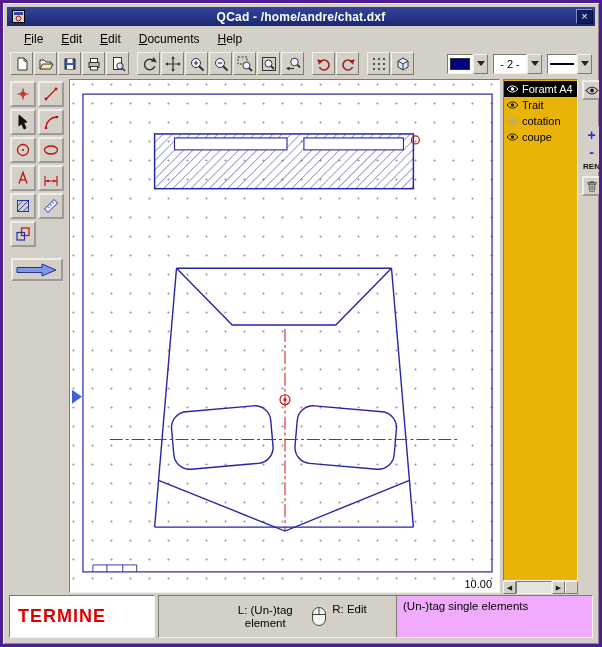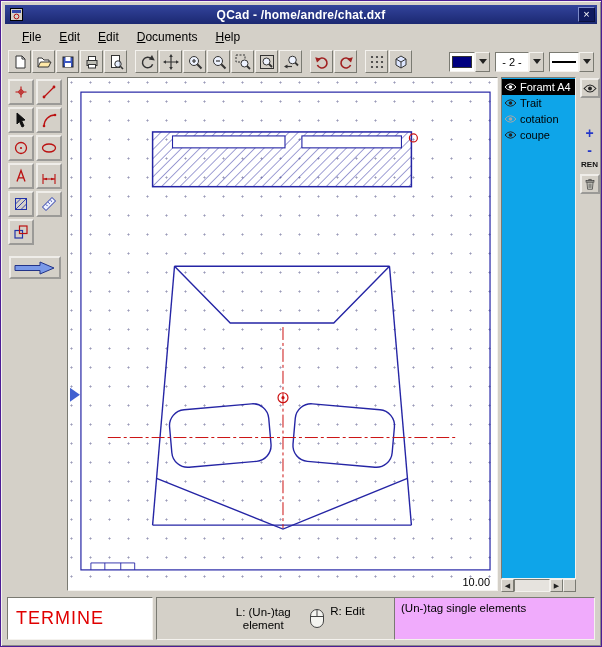--- a/index.html
+++ b/index.html
@@ -1,17 +1,17 @@
 <!DOCTYPE html>
 <html><head>
 <meta charset="utf-8">
 <style>
   html,body{margin:0;padding:0;background:#777;font-family:"Liberation Sans",sans-serif;}
   *{box-sizing:border-box;}
-  .window{position:relative;width:602px;height:647px;background:#d4d0c8;border:1px solid #4c1d95;
+  .window{position:relative;width:602px;height:647px;background:#d4d0c8;border:3px solid #4c1d95;
     box-shadow:inset 1px 1px 0 #f5f3ef, inset -1px -1px 0 #8a8a8a;overflow:hidden;}
 
   
   .titlebar{position:absolute;left:4px;top:4px;right:4px;height:19px;
     background:linear-gradient(180deg,#33449c 0%,#1b2871 100%);display:flex;align-items:center;padding:0 2px;}
   .app-icon{width:15px;height:15px;margin-left:2px;flex:0 0 auto;display:flex;align-items:center;justify-content:center;}
   .title-text{flex:1;text-align:center;color:#fff;font-size:12px;font-weight:bold;letter-spacing:.2px;
     white-space:nowrap;overflow:hidden;}
   .close-btn{width:17px;height:15px;background:#101a5e;border:1px solid;border-color:#7d8cc9 #0a1140 #0a1140 #7d8cc9;
     color:#fff;font-size:11px;line-height:13px;text-align:center;cursor:default;}
@@ -45,21 +45,21 @@
 
   
   .canvas{position:absolute;left:66px;top:76px;width:431px;height:514px;background-color:#fff;
     border:1px solid;border-color:#7a7a72 #f4f2ee #f4f2ee #7a7a72;
     background-image:radial-gradient(circle,#9a9ab8 0.8px,transparent 1.3px);
     background-size:19px 19px;background-position:13px 14px;overflow:hidden;}
   .canvas svg.drawing{position:absolute;left:0;top:0;width:100%;height:100%;}
   .grid-label{position:absolute;right:7px;bottom:2px;font-size:11px;color:#000;background:transparent;}
 
   
-  .layerpanel{position:absolute;left:500px;top:76px;width:75px;height:502px;background:#0ea5e9;
+  .layerpanel{position:absolute;left:500px;top:76px;width:75px;height:502px;background:#eab308;
     border:1px solid;border-color:#7a7a72 #f4f2ee #f4f2ee #7a7a72;overflow:hidden;padding:1px 0;}
   .layer-row{display:flex;align-items:center;gap:3px;height:16px;padding:0 2px;font-size:11px;color:#000;white-space:nowrap;}
   .layer-row.selected{background:#000;color:#fff;}
   .layer-scroll{position:absolute;left:500px;top:578px;width:75px;height:13px;display:flex;}
   .sbtn{width:13px;height:13px;background:#d4d0c8;border:1px solid;border-color:#f4f2ee #7a7a72 #7a7a72 #f4f2ee;
     font-size:7px;line-height:11px;text-align:center;color:#222;flex:0 0 auto;}
   .strack{flex:1;background:#e6e3de;border:1px solid;border-color:#7a7a72 #f4f2ee #f4f2ee #7a7a72;}
 
   
   .sidecol{position:absolute;left:578px;top:77px;width:21px;display:flex;flex-direction:column;align-items:center;}
@@ -67,21 +67,21 @@
   .flat-btn{width:20px;height:17px;background:#d4d0c8;border:none;display:flex;align-items:center;justify-content:center;
     font-weight:bold;font-size:14px;}
   .plus-btn{color:#2437c8;}
   .minus-btn{color:#2437c8;}
   .ren-btn{font-size:8px;font-weight:bold;color:#111;height:12px;}
 
   
   .statusbar{position:absolute;left:4px;right:4px;bottom:4px;height:47px;}
   .status-left{position:absolute;left:2px;top:2px;width:146px;height:43px;background:#fff;
     border:1px solid;border-color:#7a7a72 #f4f2ee #f4f2ee #7a7a72;display:flex;align-items:center;padding-left:8px;}
-  .termine{color:#e00000;font-size:18px;font-weight:normal;letter-spacing:1px;}
+  .termine{color:#e00000;font-size:18px;font-weight:bold;letter-spacing:1px;}
   .status-mid{position:absolute;left:151px;top:2px;width:275px;height:43px;background:#d4d0c8;
     border:1px solid;border-color:#7a7a72 #f4f2ee #f4f2ee #7a7a72;display:flex;align-items:center;justify-content:center;gap:5px;}
   .hint-left{width:82px;text-align:center;font-size:11.5px;line-height:13px;color:#000;}
   .hint-right{font-size:11.5px;color:#000;align-self:flex-start;margin-top:7px;}
   .status-right{position:absolute;left:389px;top:2px;right:2px;height:43px;background:#f0abfc;
     border:1px solid;border-color:#7a7a72 #f4f2ee #f4f2ee #7a7a72;padding:4px 6px;font-size:11.5px;color:#000;}
   svg{display:block;}
 </style>
 </head>
 <body>

